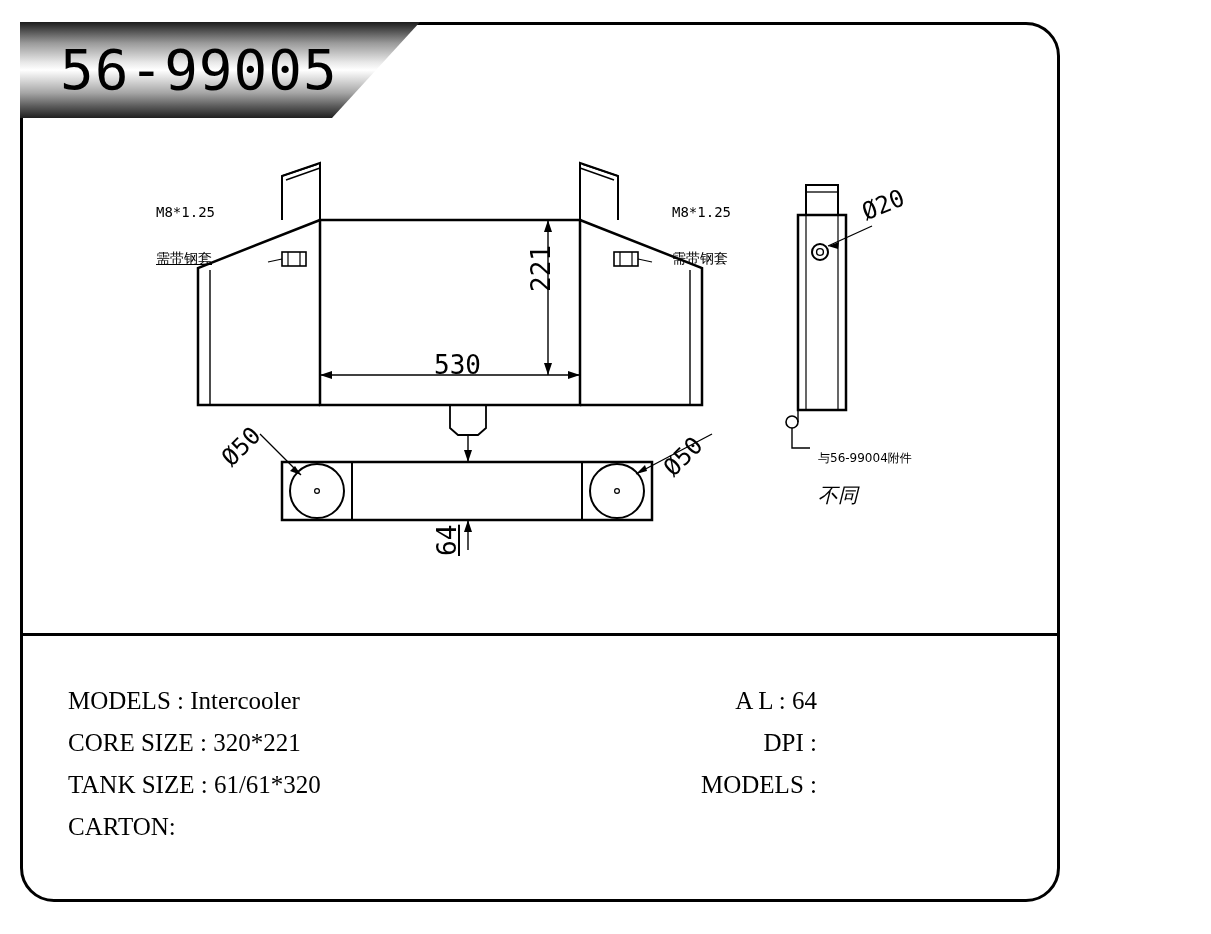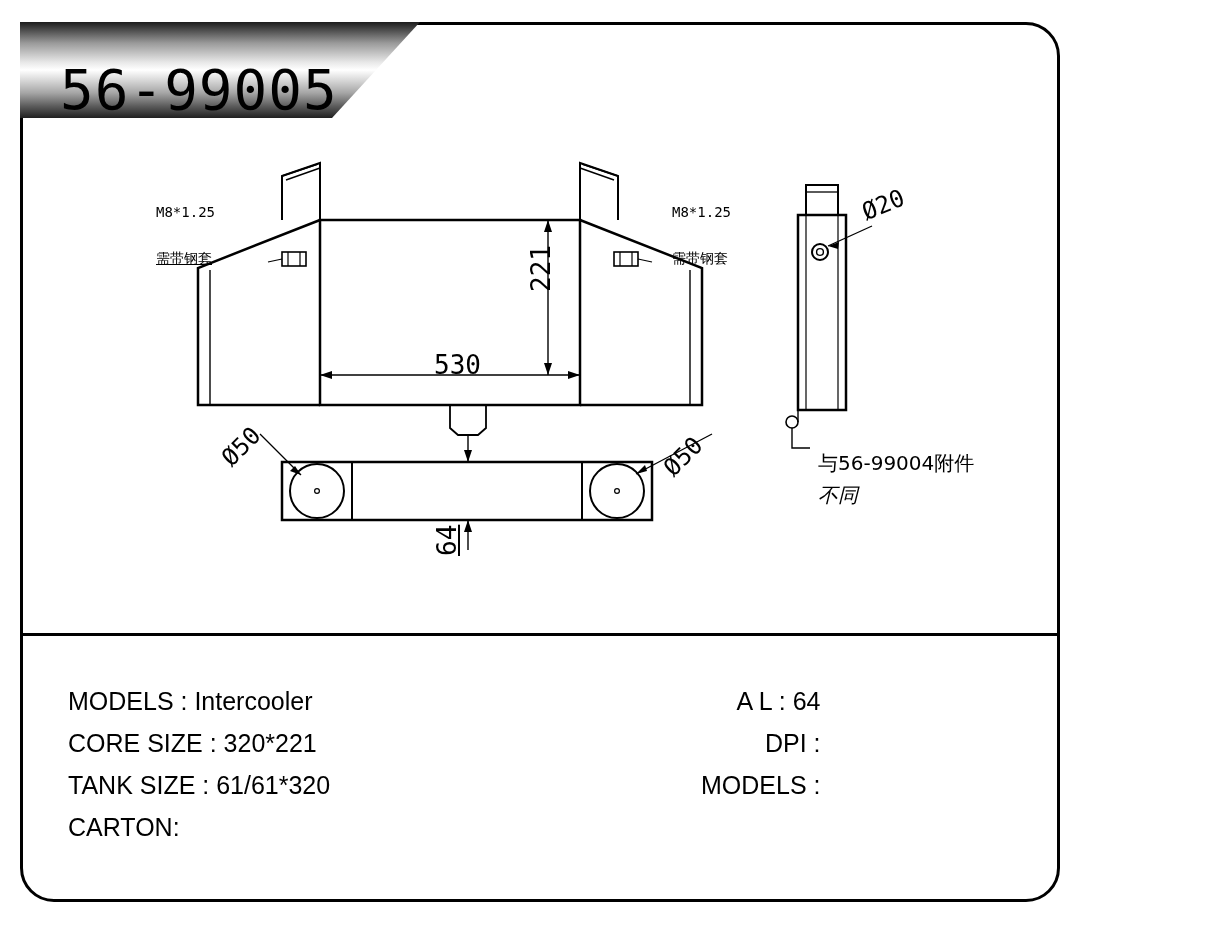--- a/index.html
+++ b/index.html
@@ -45,21 +45,21 @@
     left: 20px;
     top: 22px;
     width: 400px;
     height: 96px;
     background: linear-gradient(to bottom,
         #1c1c1c 0%, #4a4a4a 8%, #9a9a9a 22%,
         #e8e8e8 42%, #ffffff 50%, #e2e2e2 58%,
         #a5a5a5 74%, #5a5a5a 88%, #202020 100%);
     clip-path: polygon(0 0, 100% 0, 78% 100%, 0 100%);
     display: flex;
-    align-items: flex-end;
+    align-items: center;
   }
   .title-text {
     margin-left: 40px;
     font-size: 56px;
     line-height: 1;
     color: #000;
     letter-spacing: 1px;
     font-family: "DejaVu Sans Mono", monospace;
     white-space: nowrap;
   }
@@ -84,21 +84,21 @@
     top: 680px;
     width: 960px;
     height: 180px;
   }
   .spec-col {
     position: absolute;
     top: 0;
     font-size: 25px;
     line-height: 42px;
     color: #000;
-    font-family: Liberation Sans, sans-serif;
+    font-family: Liberation Serif, serif;
     white-space: nowrap;
   }
   .spec-col.left  { left: 0px; }
   .spec-col.right { left: 633px; text-align: right; }
   .spec-row { height: 42px; }
 
   svg { display: block; }
 </style>
 </head>
 <body>
@@ -209,21 +209,21 @@
   <div class="lbl" style="left:526px; top:292px; font-size:26px; transform:rotate(-90deg); transform-origin:left top;">221</div>
 
   <div class="lbl" style="left:216px; top:452px; font-size:24px; transform:rotate(-45deg); transform-origin:left top;">Ø50</div>
 
   <div class="lbl" style="left:658px; top:462px; font-size:24px; transform:rotate(-45deg); transform-origin:left top;">Ø50</div>
 
   <div class="lbl u" style="left:432px; top:556px; font-size:26px; transform:rotate(-90deg); transform-origin:left top;">64</div>
 
   <div class="lbl" style="left:858px; top:200px; font-size:24px; transform:rotate(-22deg); transform-origin:left top;">Ø20</div>
 
-  <div class="lbl lbl-cn" style="left:818px; top:450px; font-size:20px;">与56-99004附件</div>
+  <div class="lbl lbl-cn" style="left:818px; top:450px; font-size:12px;">与56-99004附件</div>
   <div class="lbl lbl-cn" style="left:818px; top:482px; font-size:20px;font-style:italic;">不同</div>
 
   <div class="specs">
     <div class="spec-col left">
       <div class="spec-row">MODELS : Intercooler</div>
       <div class="spec-row">CORE SIZE : 320*221</div>
       <div class="spec-row">TANK SIZE : 61/61*320</div>
       <div class="spec-row">CARTON:</div>
     </div>
     <div class="spec-col right">

